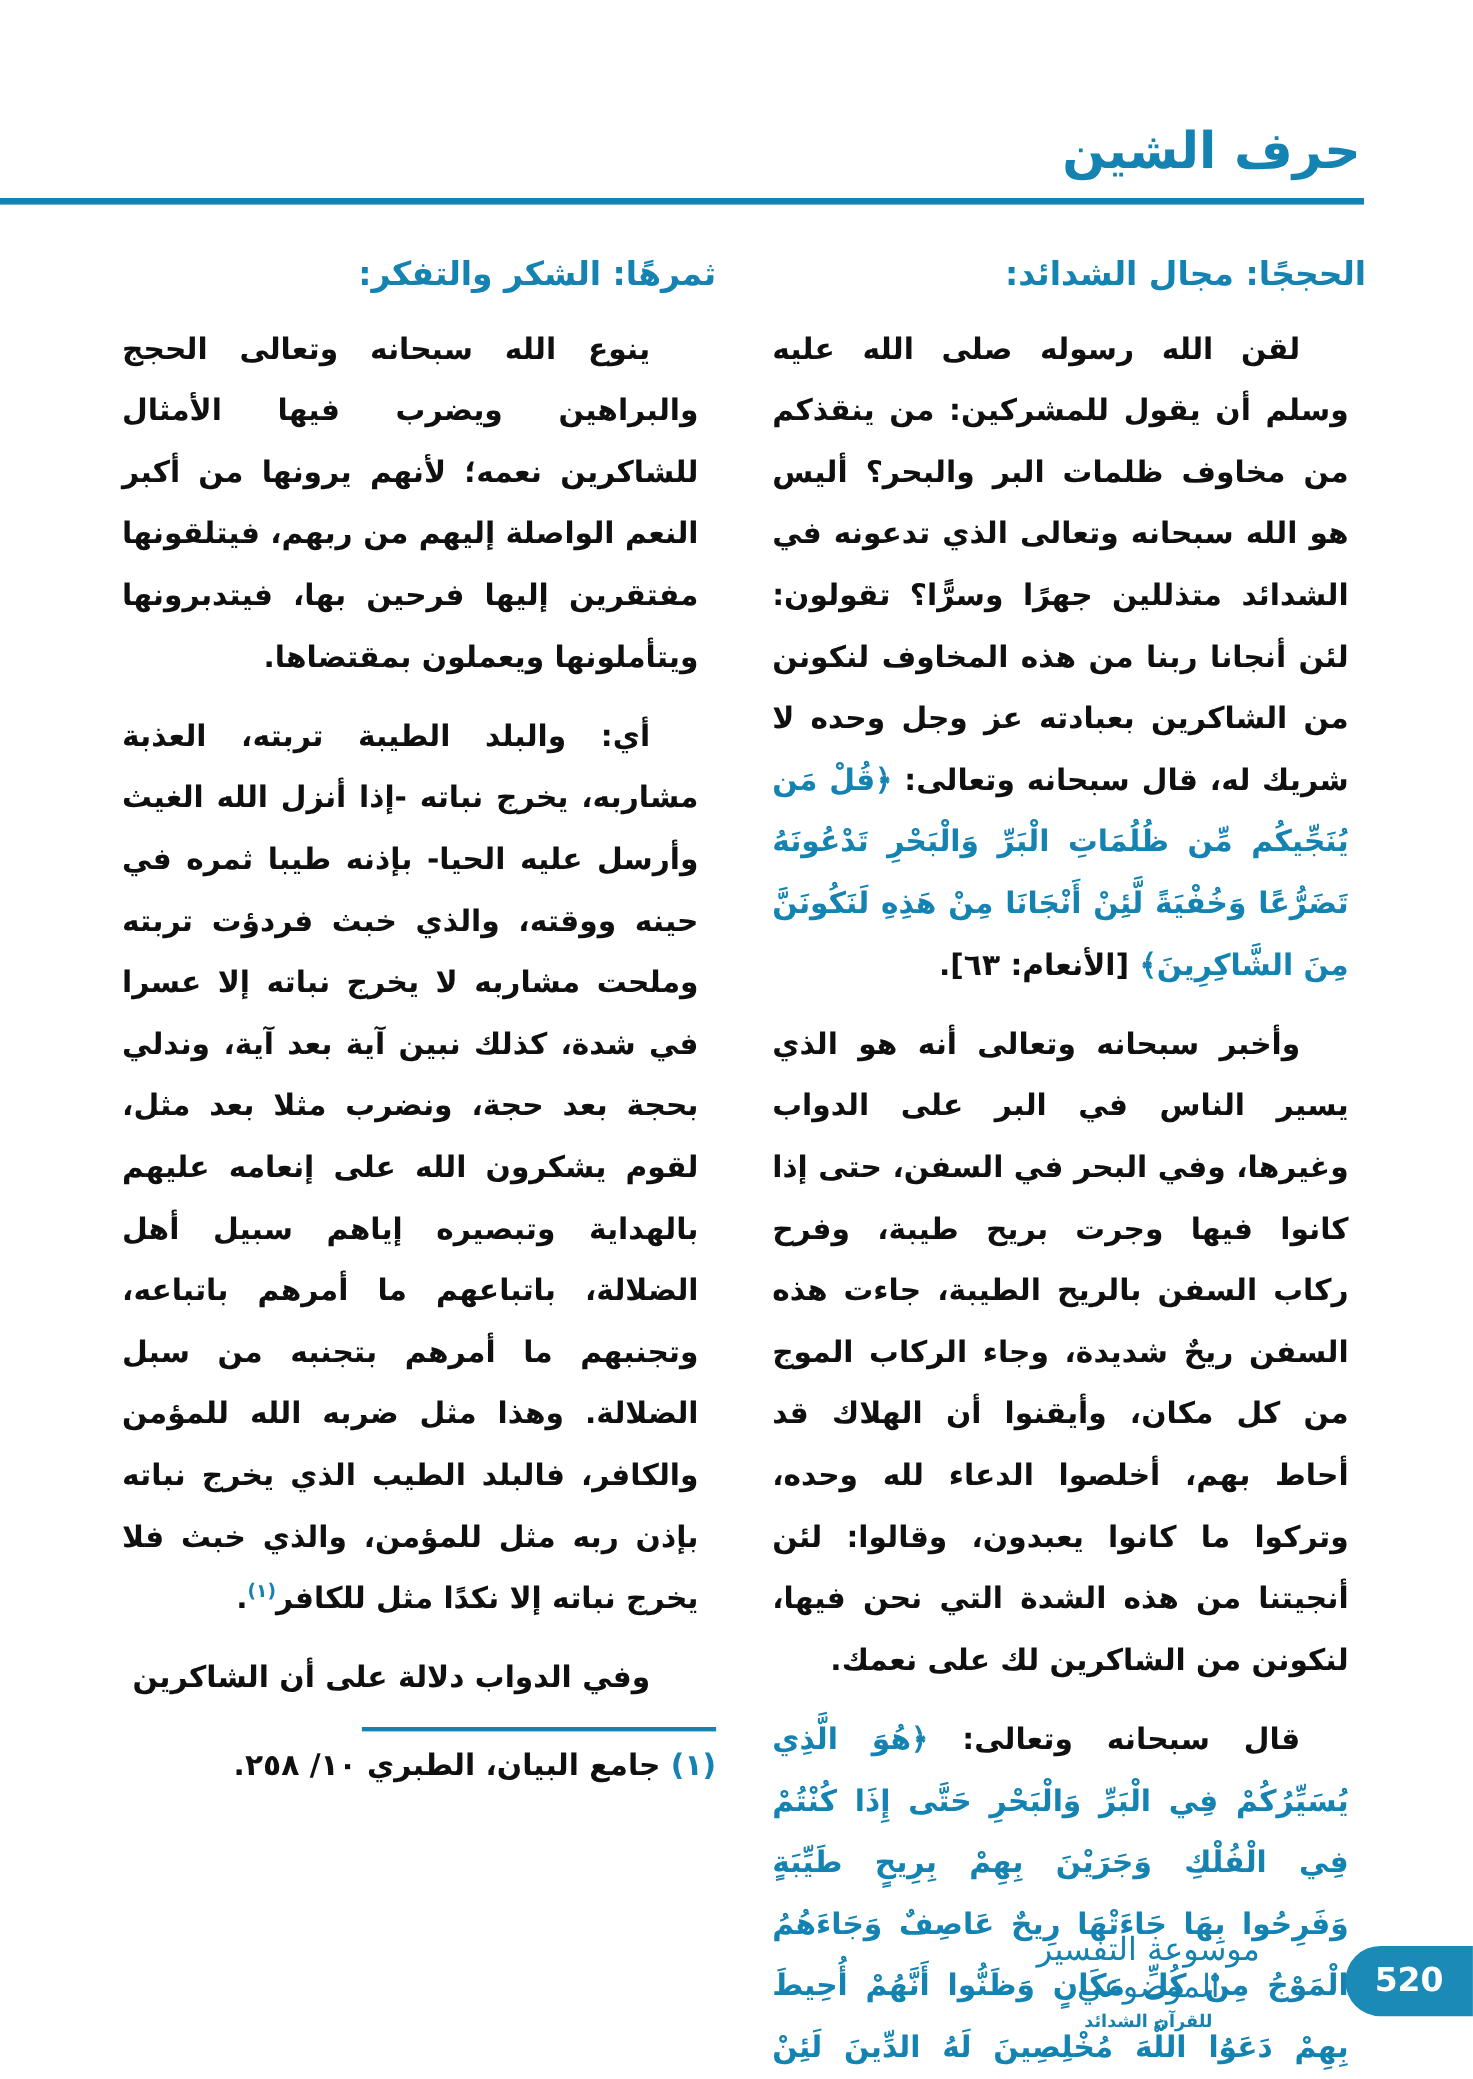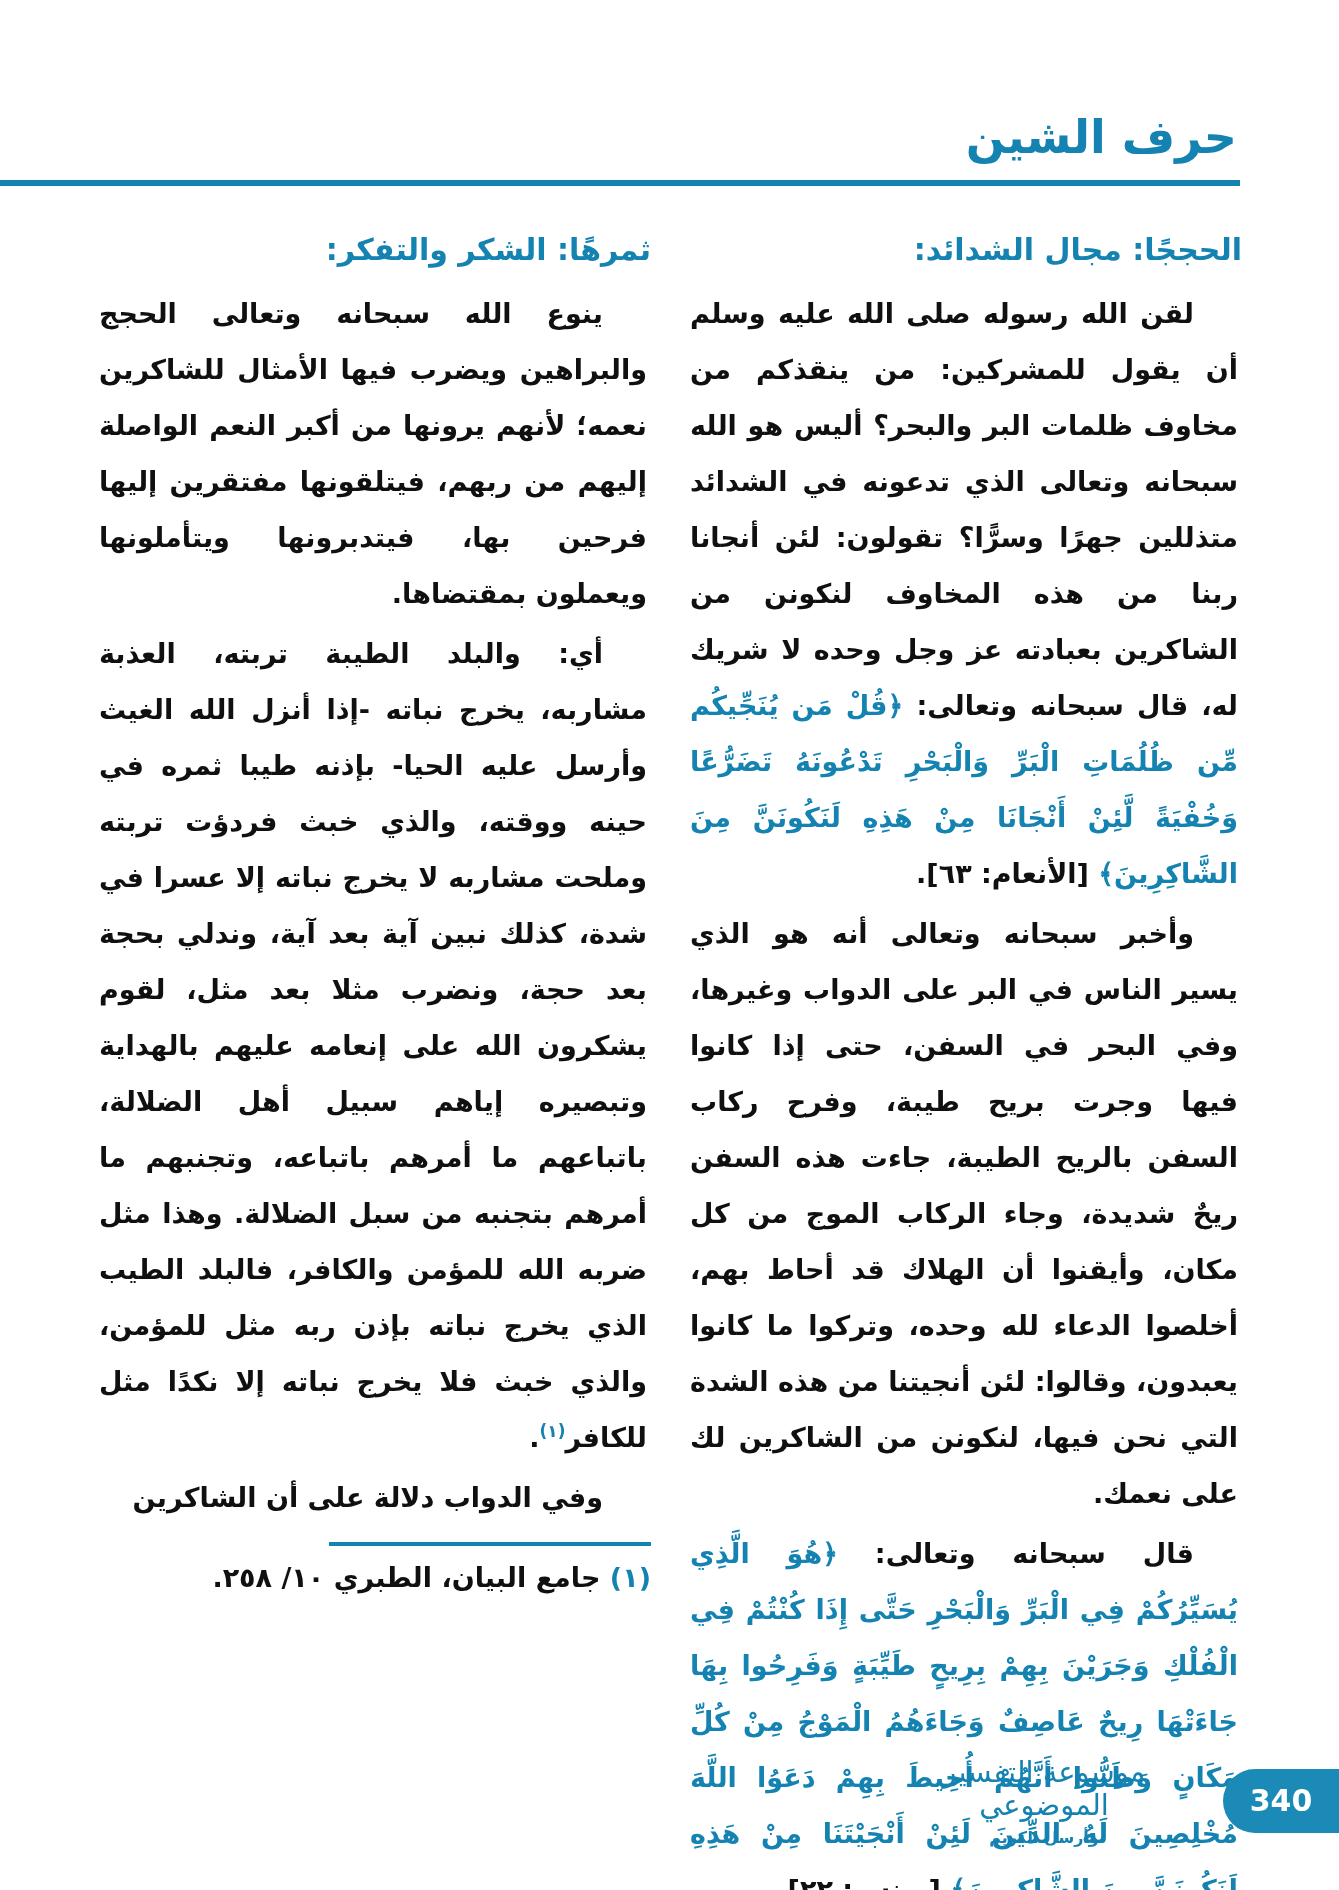--- a/index.html
+++ b/index.html
@@ -45,21 +45,21 @@
   .col-left{left:95px;}
   .col-heading{
     margin:0 0 12px 0;
     font-size:30px;
     line-height:48px;
     color:var(--accent);
     font-weight:bold;
     text-align:right;
   }
   p.para{
-    margin:4px;
+    margin:16px;
     text-indent:44px;
   }
   .seg-text{color:var(--ink);}
   .seg-quran{color:var(--accent);}
   .seg-fnref{
     color:var(--accent);
     font-size:17px;
     vertical-align:super;
     line-height:0;
   }
@@ -135,20 +135,20 @@
       </div>
 
     <div class="footnote-sep"></div>
     <p class="footnote">
       <span class="fn-marker">(١)</span><span class="fn-text"> جامع البيان، الطبري ١٠/ ٢٥٨.</span>
     </p>
   </div>
 
   <div class="footer-logo">
     <span class="logo-line1">موسوعة التفسير الموضوعي</span>
-    <span class="logo-line2">وأرسل الكريم</span>
+    <span class="logo-line2">للقرآن الشدائد</span>
   </div>
 
   <div class="page-badge">
-    <span class="page-number">340</span>
+    <span class="page-number">520</span>
   </div>
 
 </div>
 
 </body></html>

